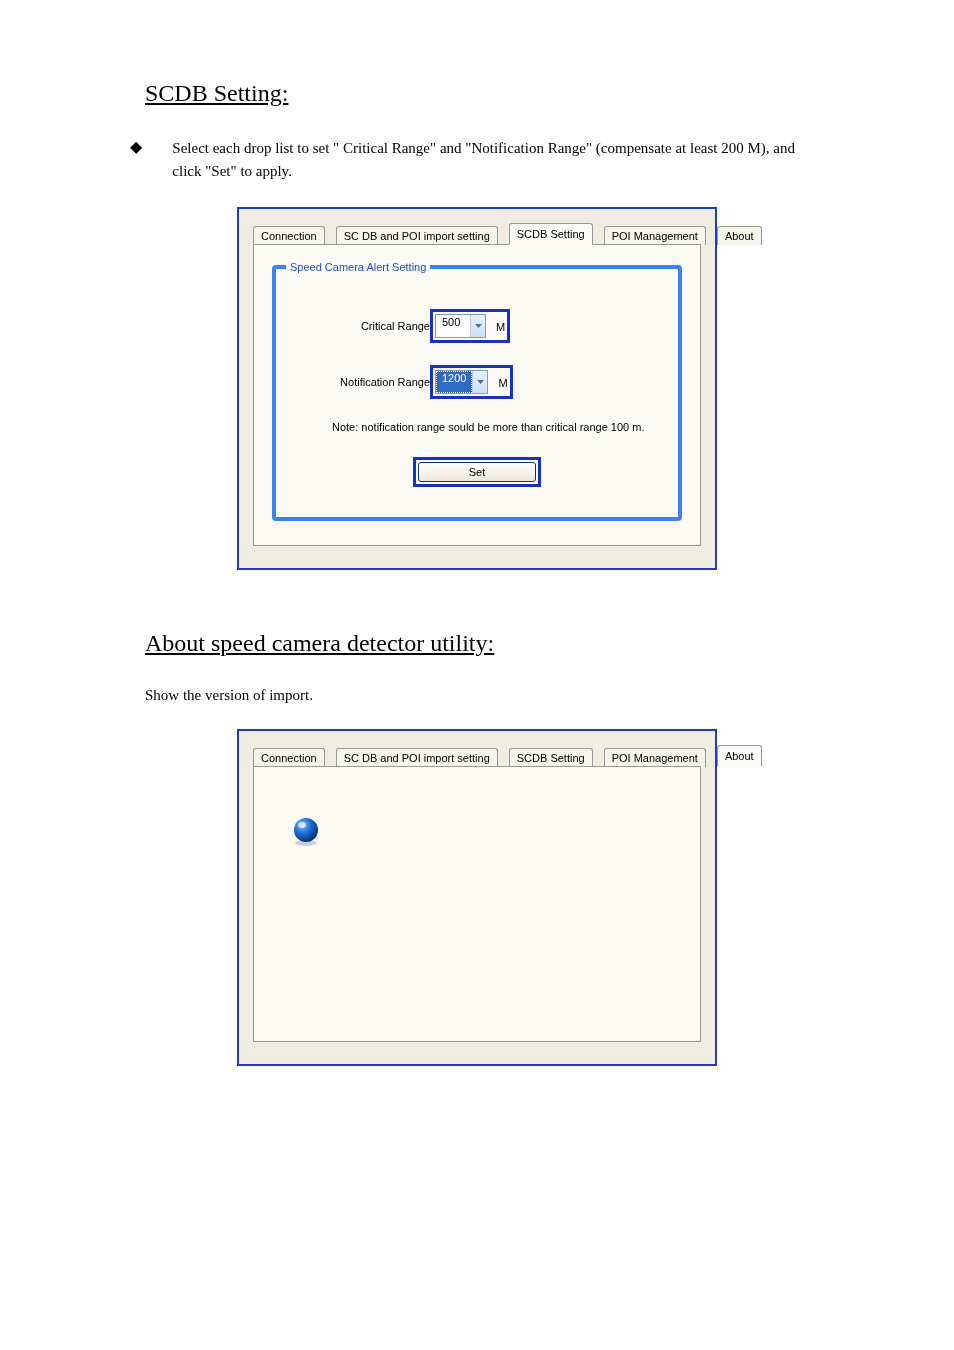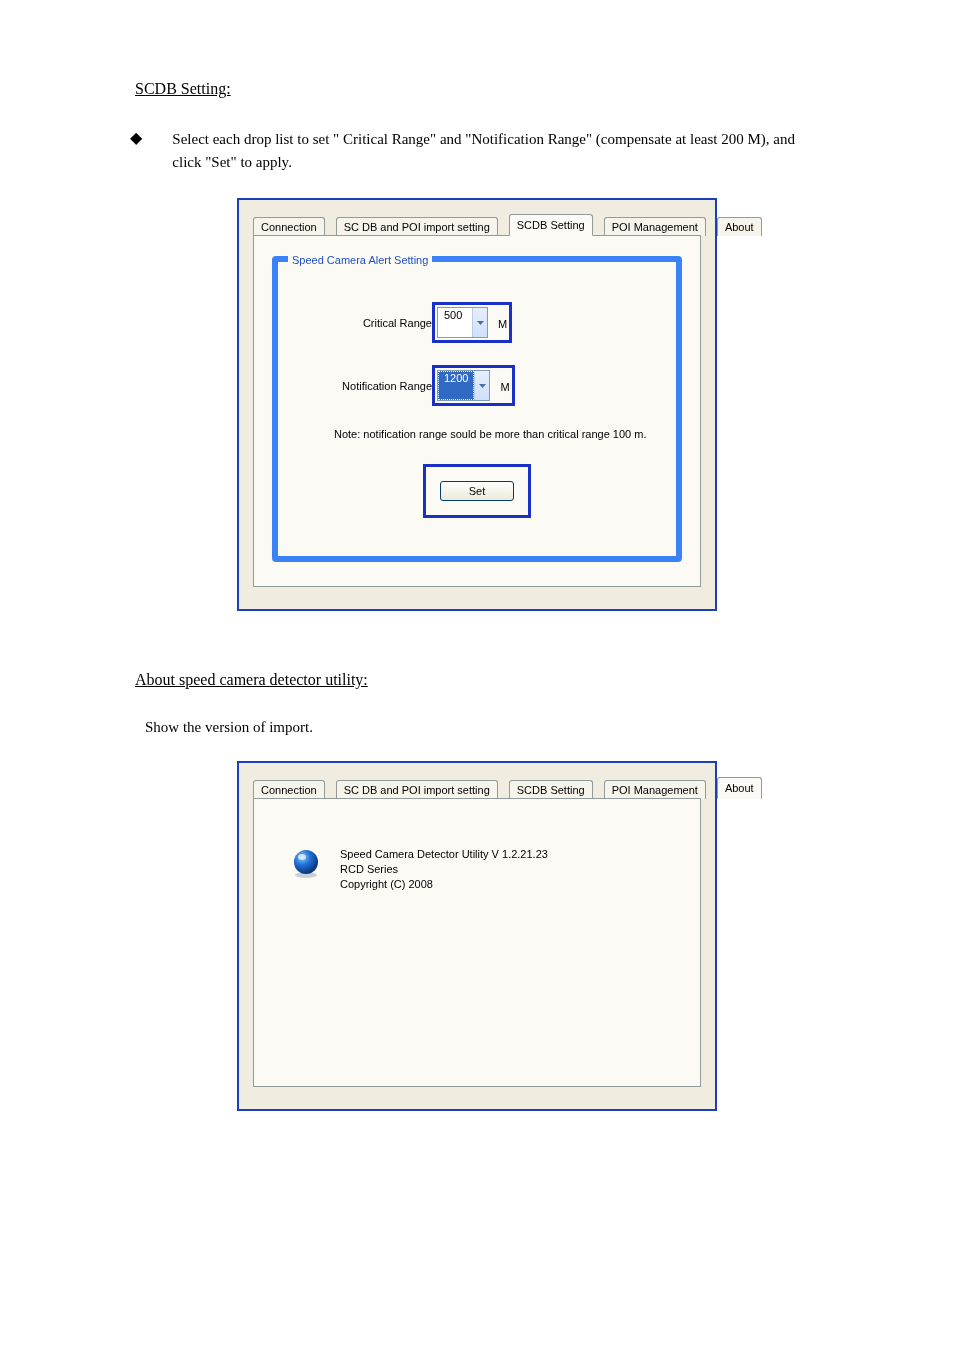--- a/index.html
+++ b/index.html
@@ -10,23 +10,23 @@
     body {
       background: #ffffff;
       font-family: "Times New Roman", Times, serif;
       width: 954px;
       margin: 0 auto;
       padding: 80px 130px 60px 130px;
       color: #000;
     }
     .section-title {
       text-decoration: underline;
-      font-size: 16px;
+      font-size: 24px;
       margin-bottom: 30px;
-      margin-left: 5px;
+      margin-left: 15px;
     }
     .bullet-line {
       display: flex;
       align-items: flex-start;
       margin-bottom: 10px;
       font-size: 15px;
     }
     .diamond {
       font-size: 16px;
       margin-right: 30px;
@@ -78,21 +78,21 @@
       top: 0;
     }
     .tab-page {
       border: 1px solid #919b9c;
       background: #fbfaf5;
       padding: 14px 18px 24px 18px;
       position: relative;
     }
 
     .fieldset {
-      border: 6px solid #3b82f6;
+      border: 4px solid #3b82f6;
       border-radius: 4px;
       padding: 22px 26px 30px 26px;
       position: relative;
       margin-top: 6px;
     }
     .fieldset-legend {
       position: absolute;
       top: -8px;
       left: 10px;
       background: #fbfaf5;
@@ -114,21 +114,21 @@
       display: inline-flex;
       align-items: center;
       border: 3px solid #1830c8;
       padding: 2px;
     }
     .combo {
       display: inline-flex;
       align-items: stretch;
       border: 1px solid #7f9db9;
       background: #fff;
-      height: 31px;
+      height: 24px;
       font-size: 11px;
     }
     .combo .val {
       padding: 0 6px;
       min-width: 34px;
       line-height: 15px;
     }
     .combo .val.sel {
       background: #316ac5;
       color: #fff;
@@ -148,24 +148,24 @@
     }
     .unit {
       margin-left: 10px;
       padding-top: 2px;
     }
     .note {
       margin: 20px 0 0 30px;
       font-size: 11px;
     }
     .set-btn-wrap {
-      margin: 24px auto 8px auto;
-      width: 108px;
+      margin: 24px auto 0 auto;
+      width: 128px;
       border: 3px solid #1830c8;
-      padding: 14px;
+      padding: 2px;
     }
     .xp-btn {
       display: block;
       width: 100%;
       text-align: center;
       border: 1px solid #003c74;
       border-radius: 3px;
       background: linear-gradient(#ffffff, #ece9d8);
       padding: 3px 0;
       font-size: 11px;
@@ -279,21 +279,16 @@
                 <stop offset="0%" stop-color="#8ec8f6"></stop>
                 <stop offset="45%" stop-color="#1e6fd6"></stop>
                 <stop offset="100%" stop-color="#0a2b6c"></stop>
               </radialGradient>
             </defs>
             <ellipse cx="16" cy="28" rx="11" ry="3" fill="#c9cfd6"></ellipse>
             <circle cx="16" cy="15" r="12" fill="url(#ballg)"></circle>
             <ellipse cx="12" cy="10" rx="4" ry="3" fill="rgba(255,255,255,0.65)"></ellipse>
           </svg>
         </div>
-        <div class="about-text">
-          <div>Speed Camera Detector Utility  V 1.2.21.23</div>
-          <div>RCD Series</div>
-          <div>Copyright (C) 2008</div>
-        </div>
       </div>
     </div>
   </div>
 </div>
 
 </body></html>

